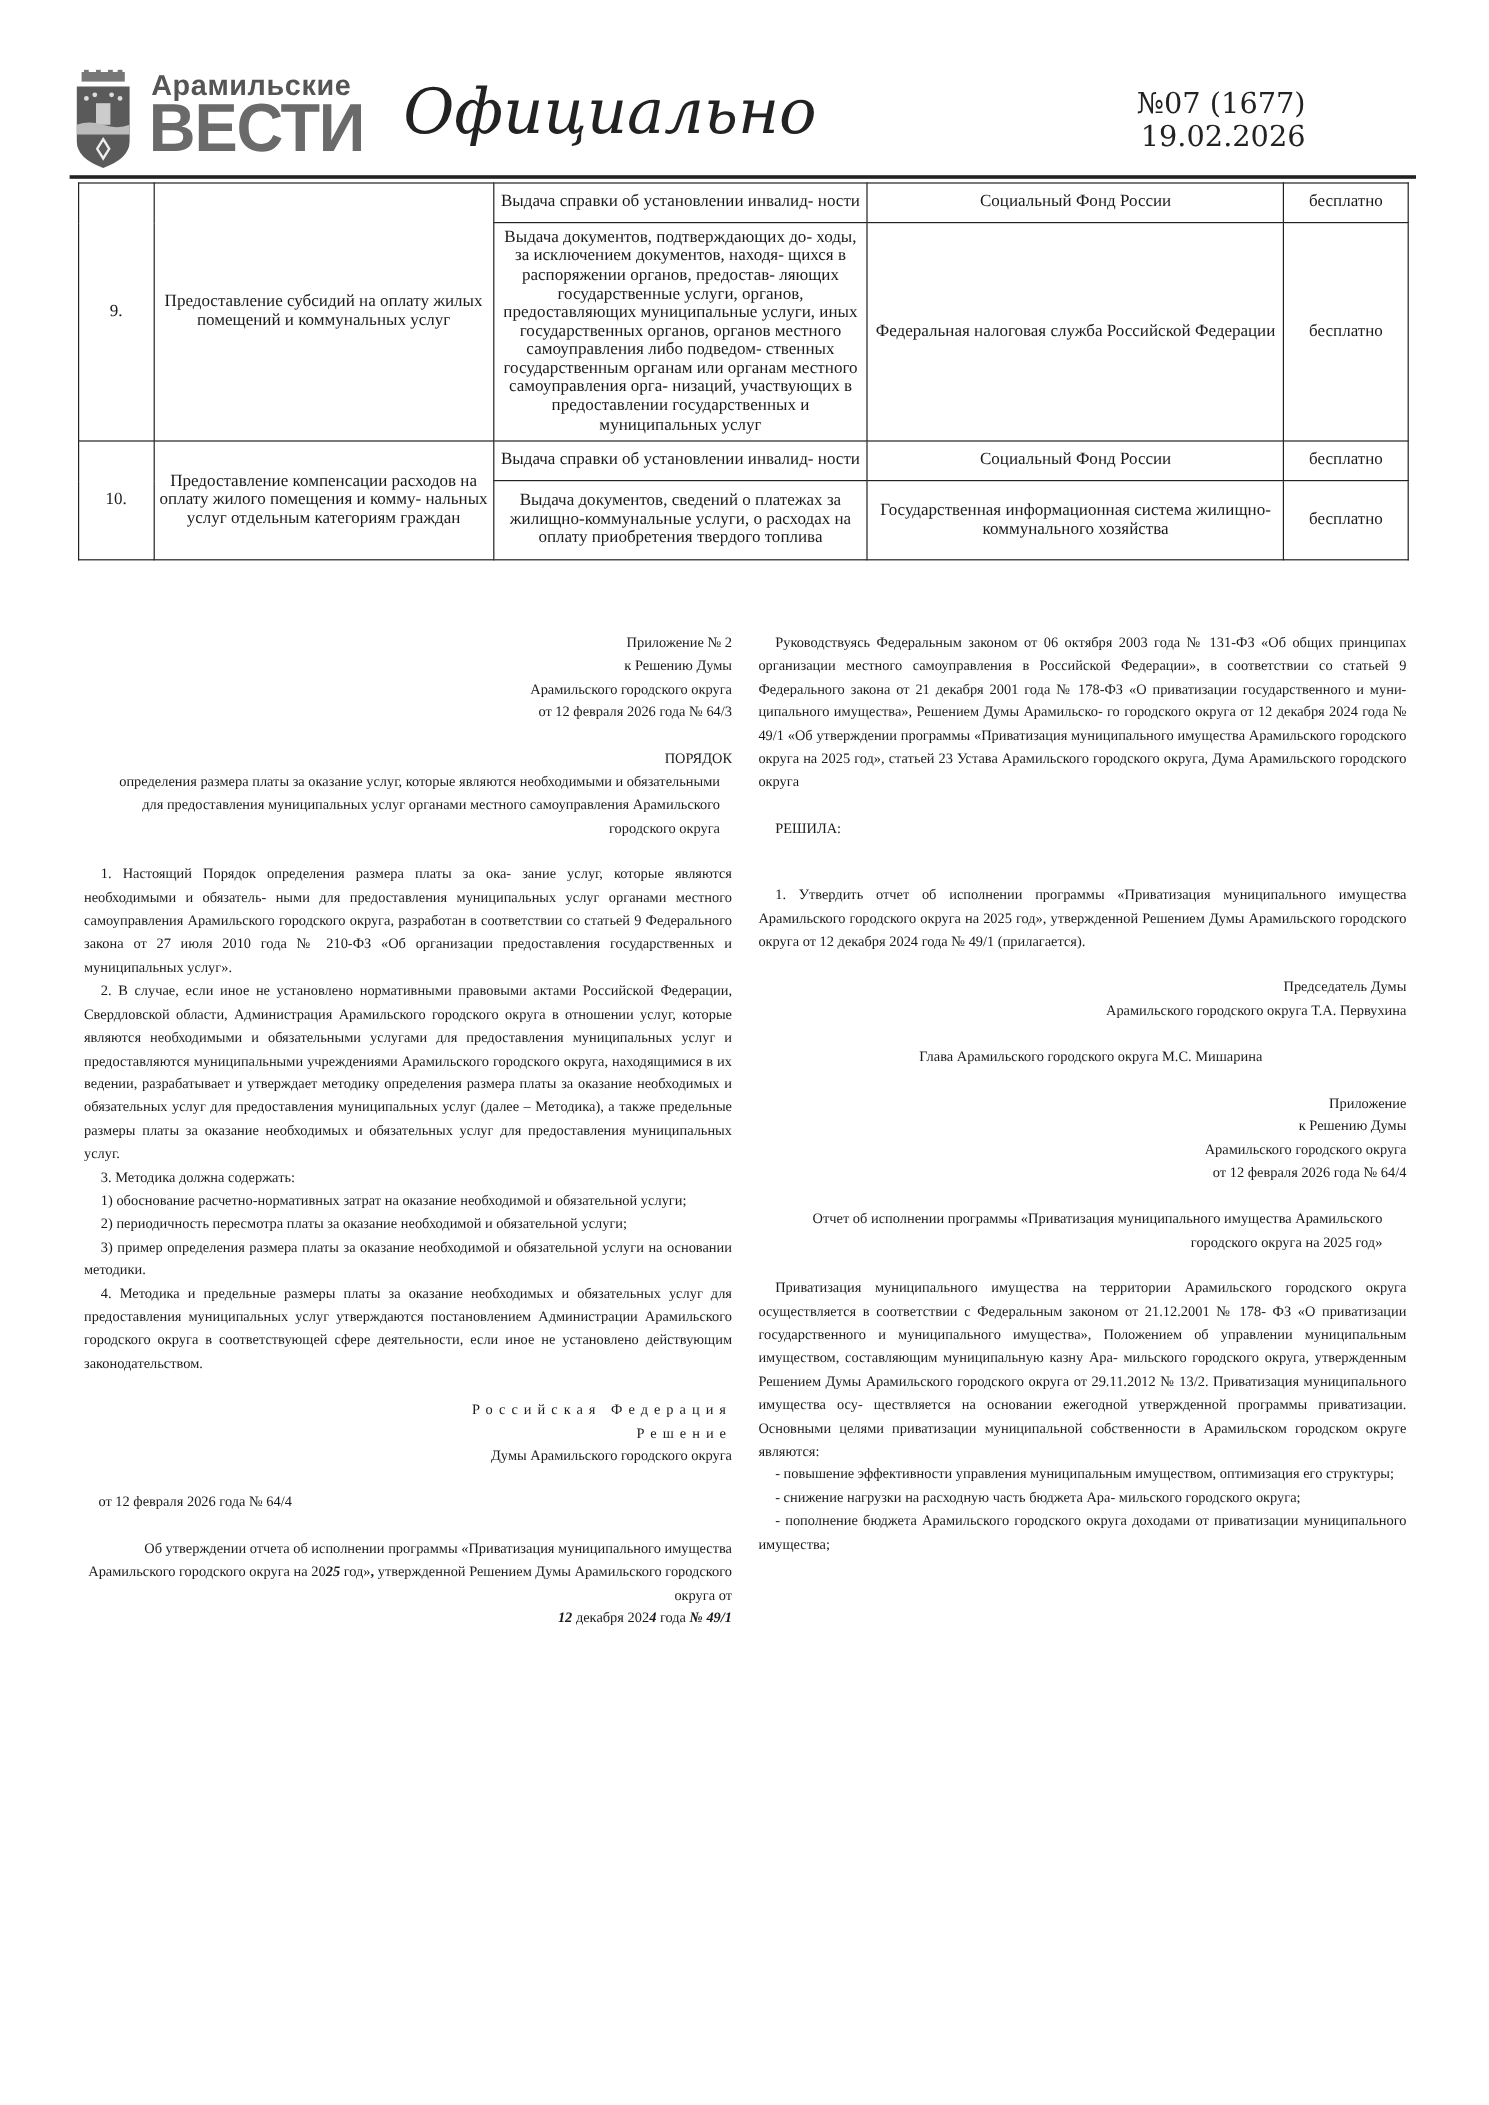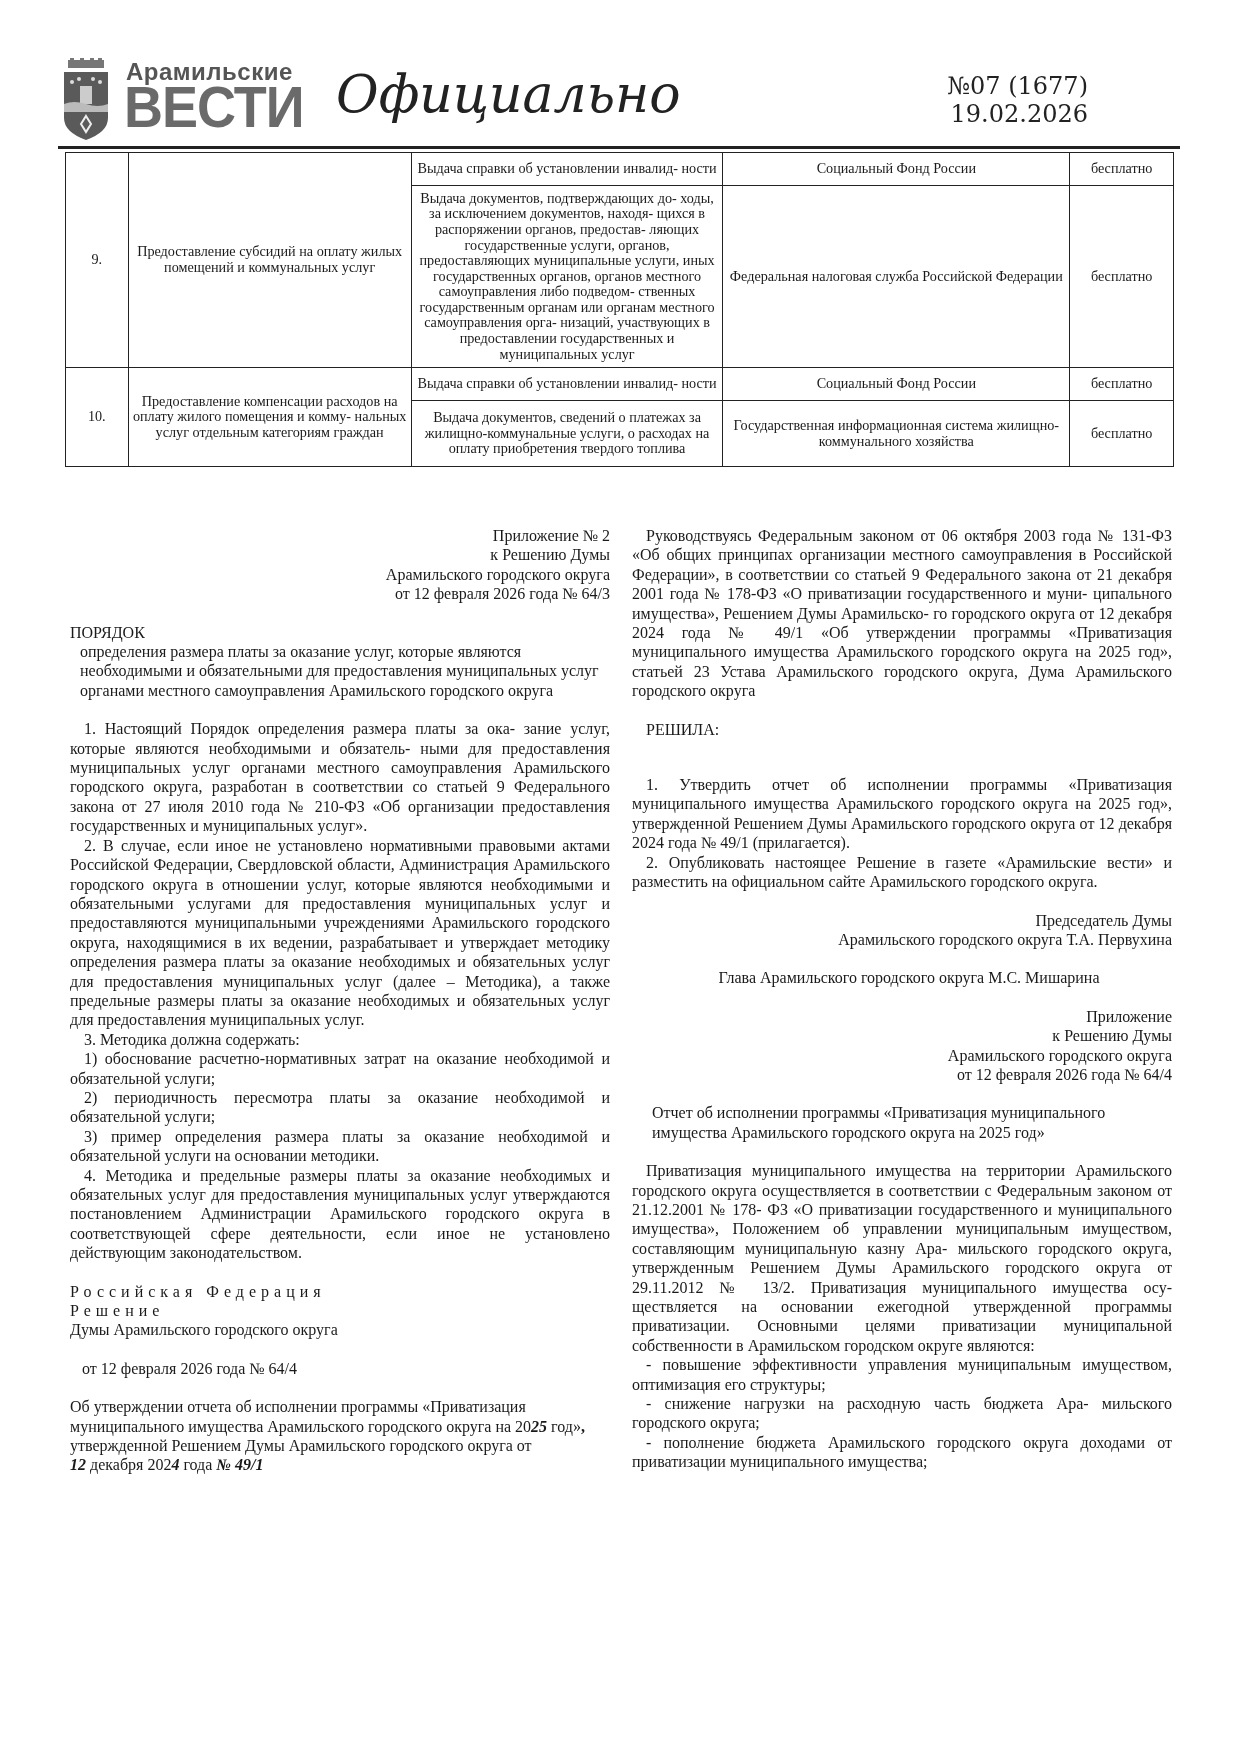--- a/index.html
+++ b/index.html
@@ -21,25 +21,25 @@
 
   table.svc { position:absolute; left:65px; top:152px; width:1109px; border-collapse:collapse;
               font-size:14.2px; line-height:15.6px; }
   table.svc td { border:1.3px solid #222; text-align:center; vertical-align:middle; padding:0 3px; }
   td.c-num { width:57px; }
   td.c-name { width:283px; }
   td.c-doc { width:312px; }
   td.c-org { width:349px; }
   td.c-price { width:98px; }
 
-  .col { position:absolute; font-size:16px; line-height:19.4px; text-align:justify; }
+  .col { position:absolute; font-size:12px; line-height:19.4px; text-align:justify; }
   .left { left:70px; width:540px; }
   .right { left:632px; width:540px; }
   .ra { text-align:right; }
-  .ca { text-align:left; }
+  .ca { text-align:right; }
   .p { text-indent:14px; margin:0; }
   .spaced { letter-spacing:5px; }
   .bi { font-weight:bold; font-style:italic; }
 </style>
 </head>
 <body>
 
 <div class="header">
   <div class="logo">
     <svg width="52" height="82" viewBox="0 0 52 82">
@@ -123,21 +123,20 @@
     <span>Об утверждении отчета об исполнении программы «Приватизация муниципального имущества Арамильского городского округа на 20</span><span class="bi">25</span><span> год»</span><b>,</b><span> утвержденной Решением Думы Арамильского городского округа от</span><br>
     <span class="bi">12</span><span> декабря 202</span><span class="bi">4</span><span> года </span><span class="bi">№ 49/1</span>
   </div>
 </div>
 
 <div class="col right" style="top:526px">
   <p class="p">Руководствуясь Федеральным законом от 06 октября 2003 года № 131-ФЗ «Об общих принципах организации местного самоуправления в Российской Федерации», в соответствии со статьей 9 Федерального закона от 21 декабря 2001 года № 178-ФЗ «О приватизации государственного и муни- ципального имущества», Решением Думы Арамильско- го городского округа от 12 декабря 2024 года № 49/1 «Об утверждении программы «Приватизация муниципального имущества Арамильского городского округа на 2025 год», статьей 23 Устава Арамильского городского округа, Дума Арамильского городского округа</p>
   <p class="p" style="margin-top:19px">РЕШИЛА:</p>
   <div style="margin-top:36px">
     <p class="p">1. Утвердить отчет об исполнении программы «Приватизация муниципального имущества Арамильского городского округа на 2025 год», утвержденной Решением Думы Арамильского городского округа от 12 декабря 2024 года № 49/1 (прилагается).</p>
-    <p class="p">2. Опубликовать настоящее Решение в газете «Арамильские вести» и разместить на официальном сайте Арамильского городского округа.</p>
   </div>
   <div style="margin-top:19px; padding-left:14px; text-align:right">
     <div>Председатель Думы</div>
     <div>Арамильского городского округа Т.А. Первухина</div>
   </div>
   <div style="margin-top:19px; padding-left:14px; text-align:center">Глава Арамильского городского округа М.С. Мишарина</div>
   <div class="ra" style="margin-top:19px">
     <div>Приложение</div>
     <div>к Решению Думы</div>
     <div>Арамильского городского округа</div>

